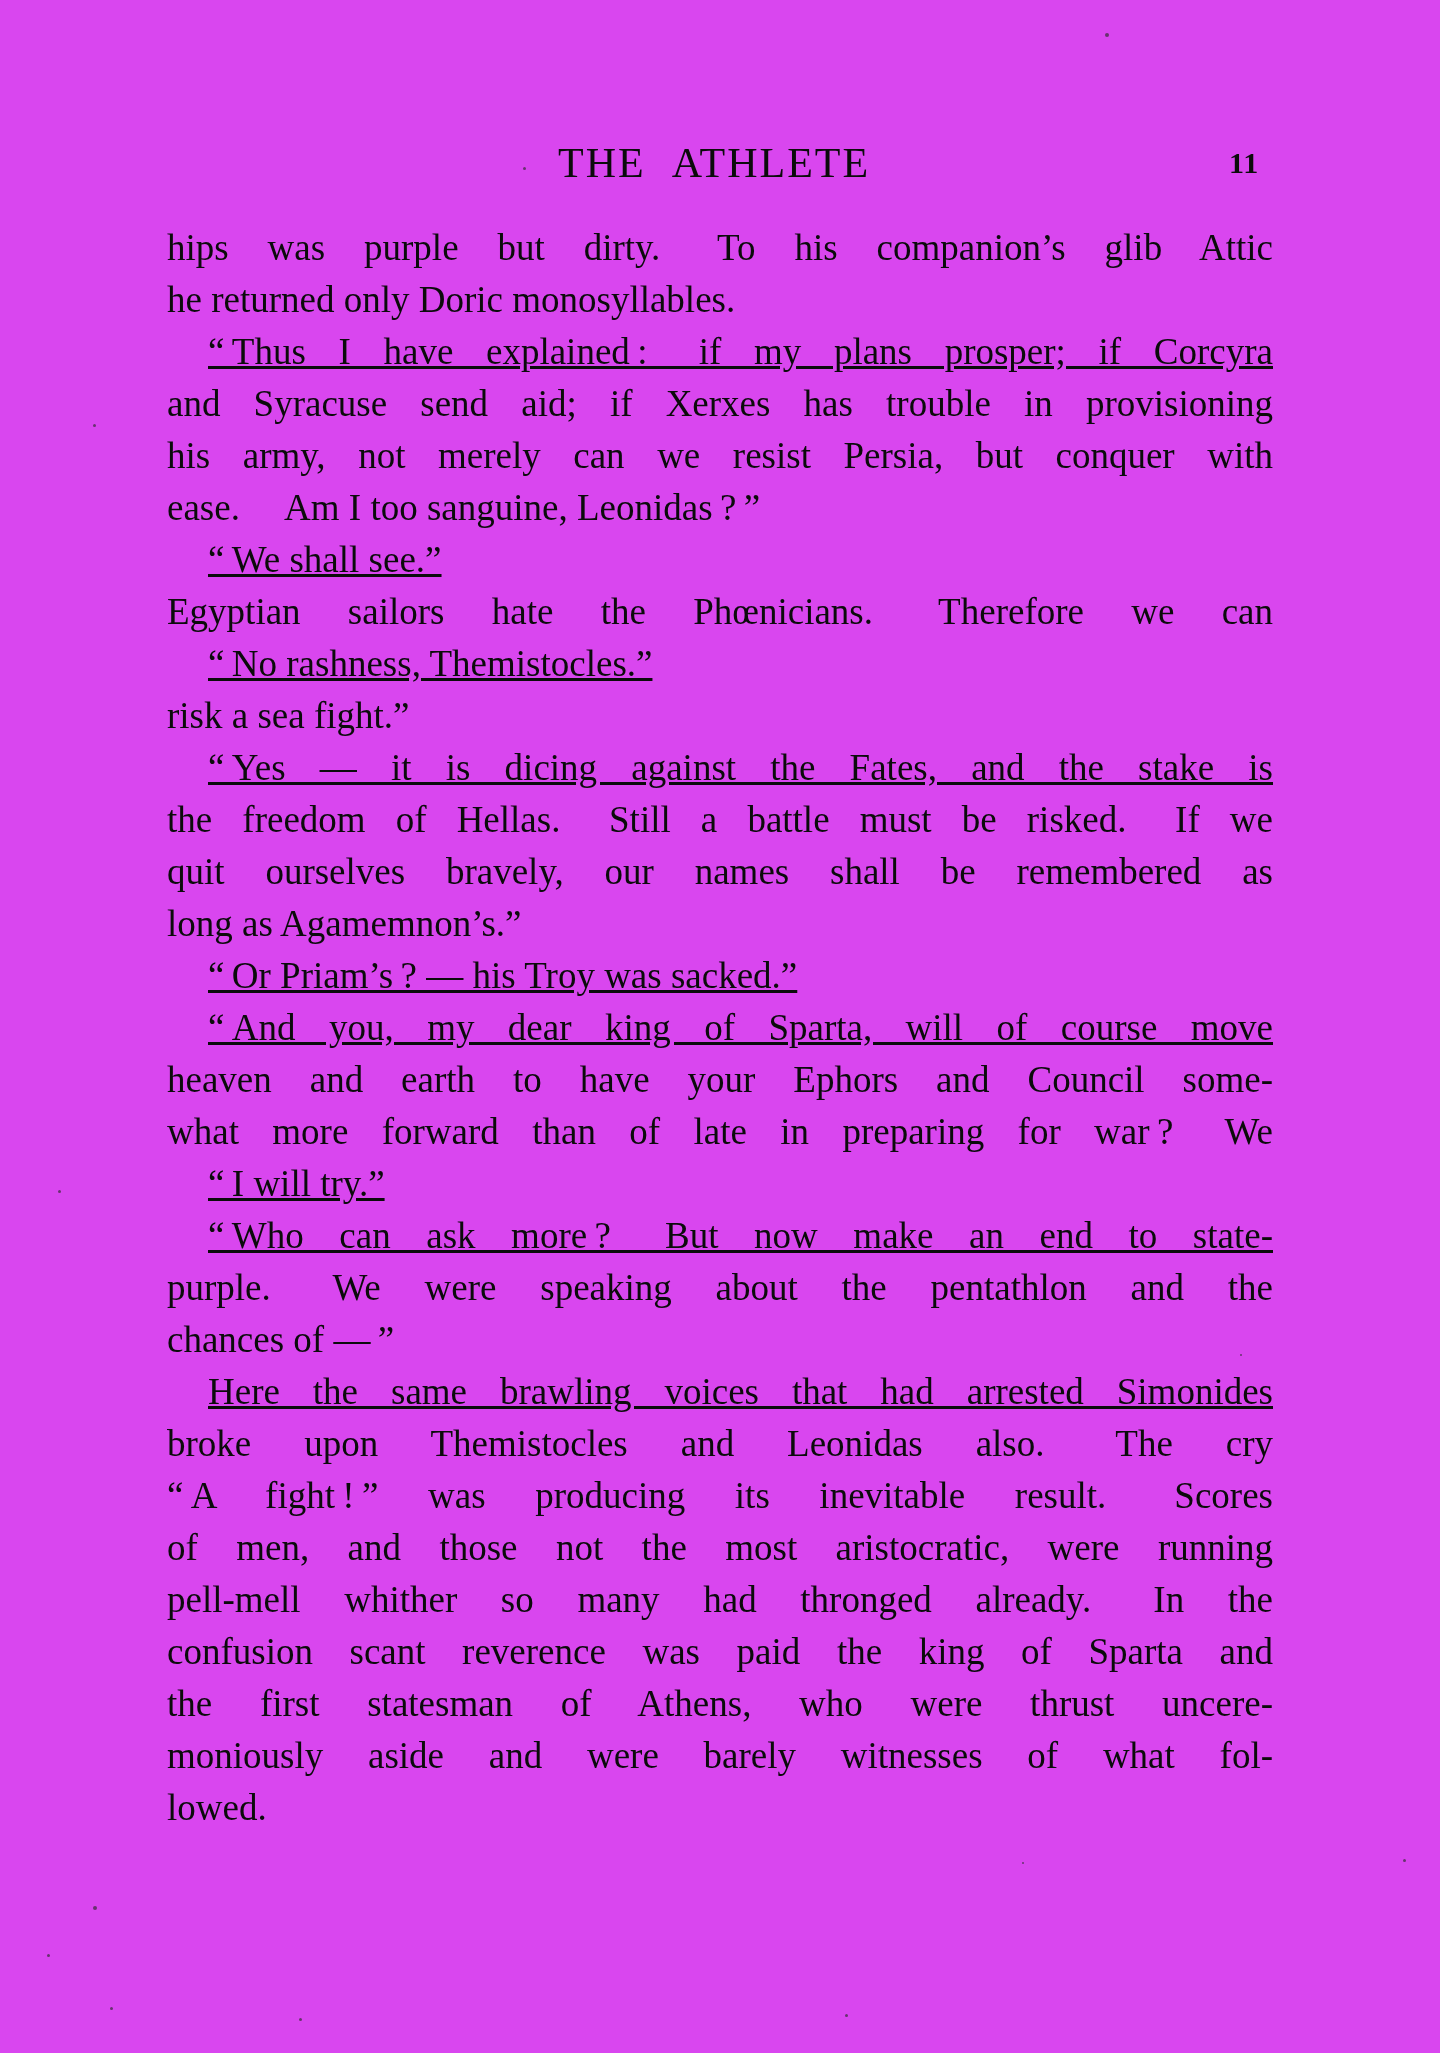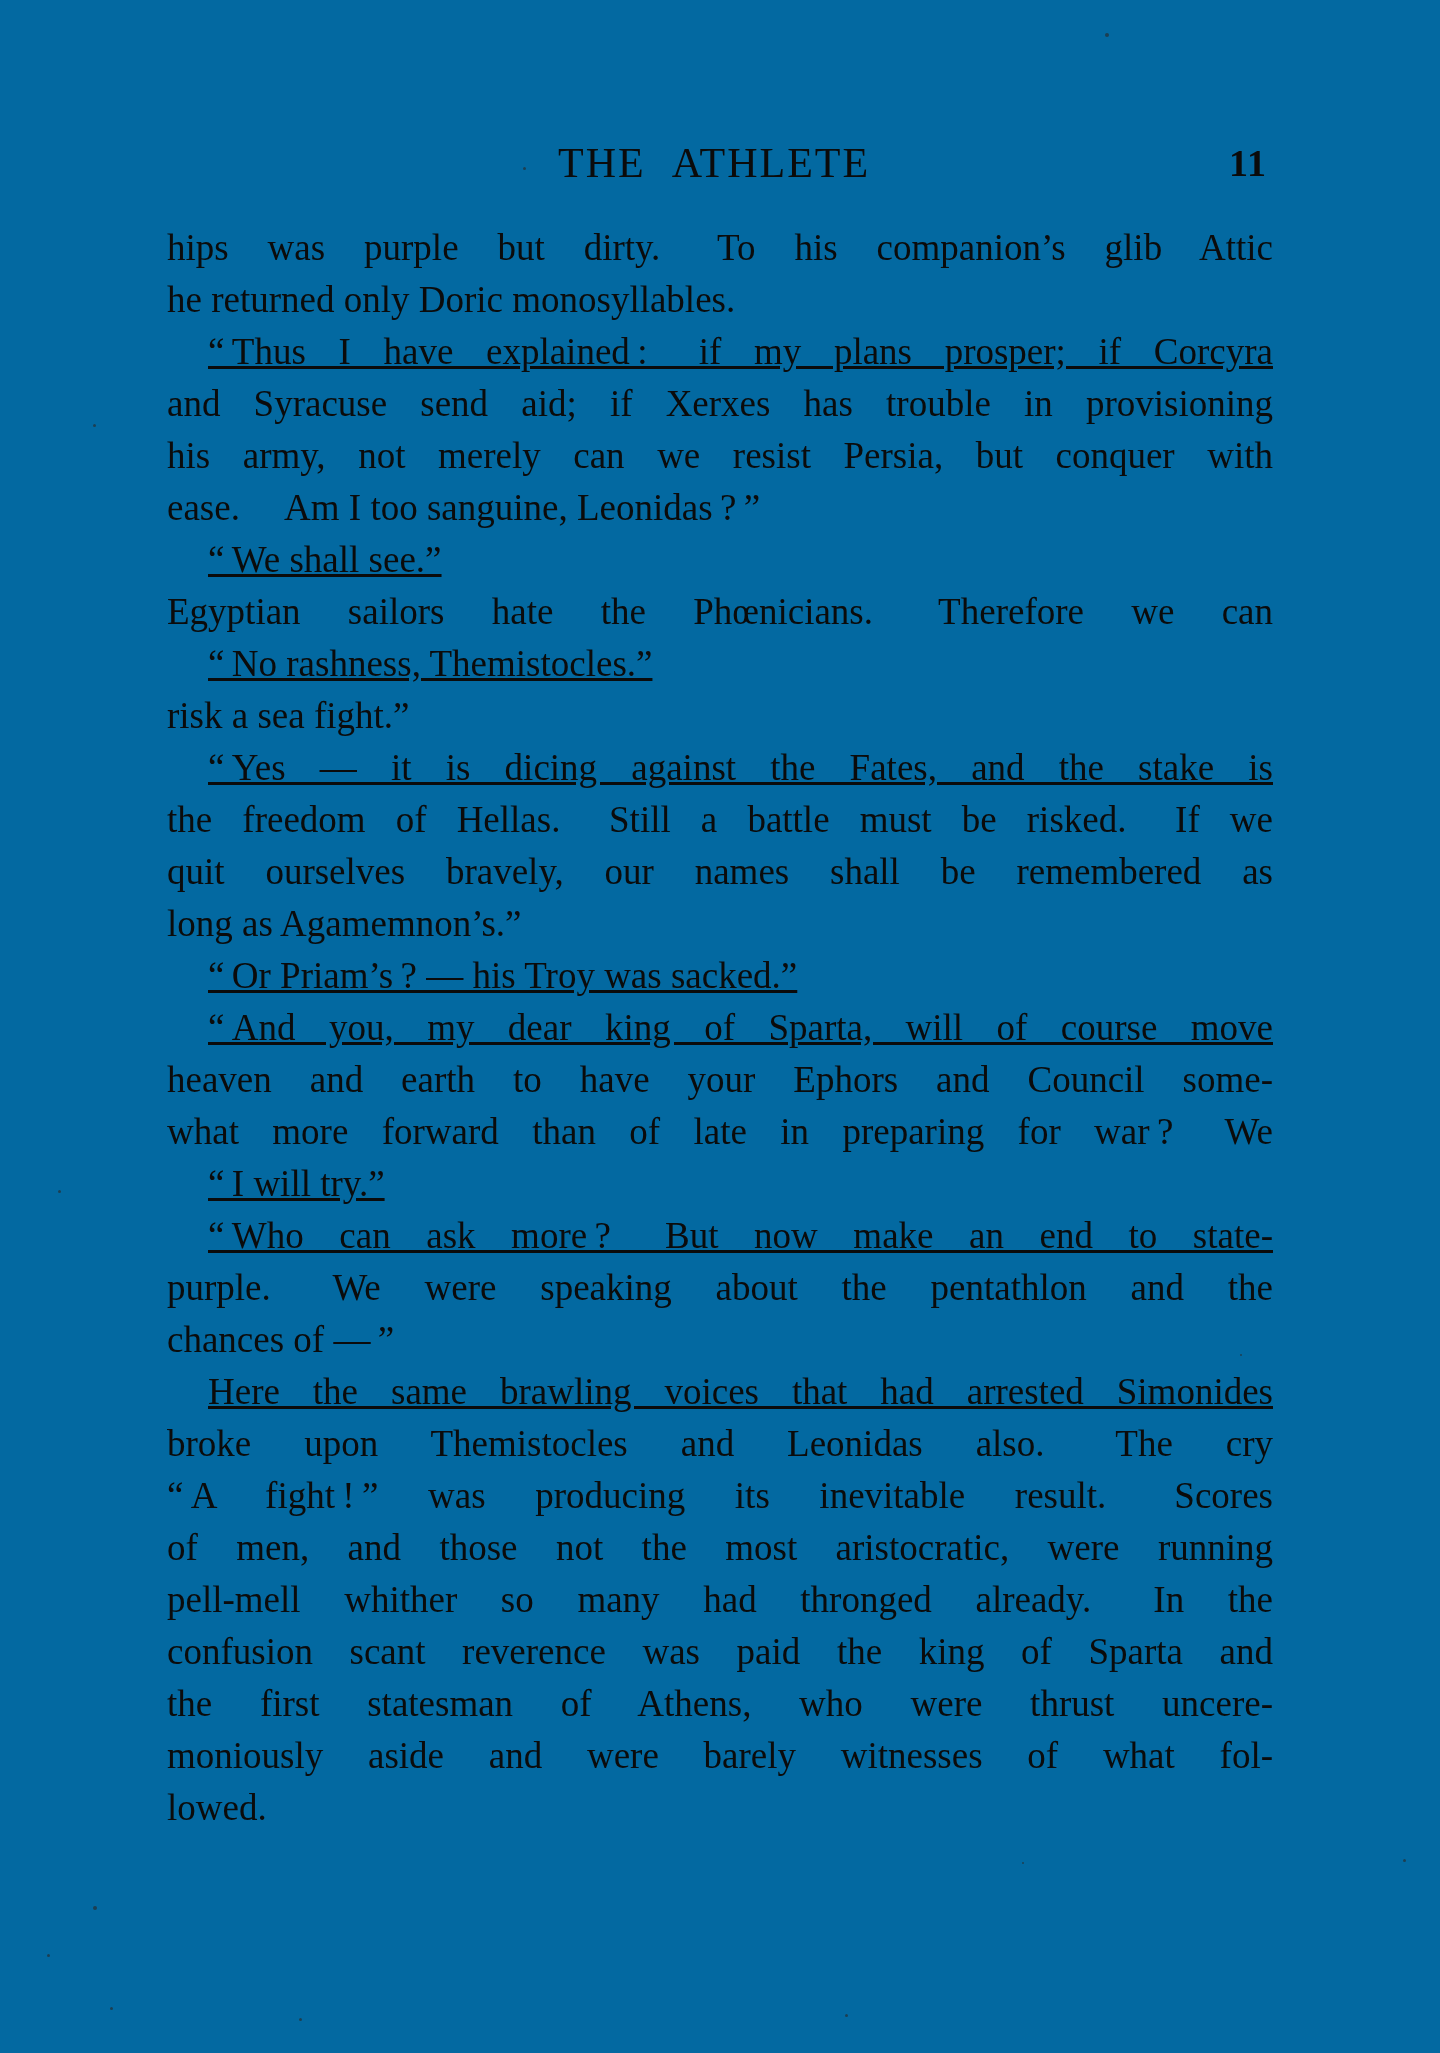--- a/index.html
+++ b/index.html
@@ -4,41 +4,41 @@
 <style>
   html, body {
     margin: 0;
     padding: 0;
     background: #ffffff;
   }
   .page {
     position: relative;
     width: 1440px;
     height: 2053px;
-    background: #0369a1;
+    background: #d946ef;
     overflow: hidden;
     font-family: "Liberation Serif", "DejaVu Serif", serif;
     color: #0b0b0b;
   }
   .head-title {
     position: absolute;
     left: 558px;
     top: 142px;
     font-size: 42px;
     line-height: 42px;
     letter-spacing: 2px;
     word-spacing: 16px;
     white-space: nowrap;
     font-weight: 500;
   }
   .page-number {
     position: absolute;
     left: 1229px;
     top: 144px;
-    font-size: 38px;
+    font-size: 30px;
     line-height: 38px;
     font-weight: bold;
     letter-spacing: 1px;
   }
   .body-text {
     position: absolute;
     left: 167px;
     top: 222px;
     width: 1106px;
   }

